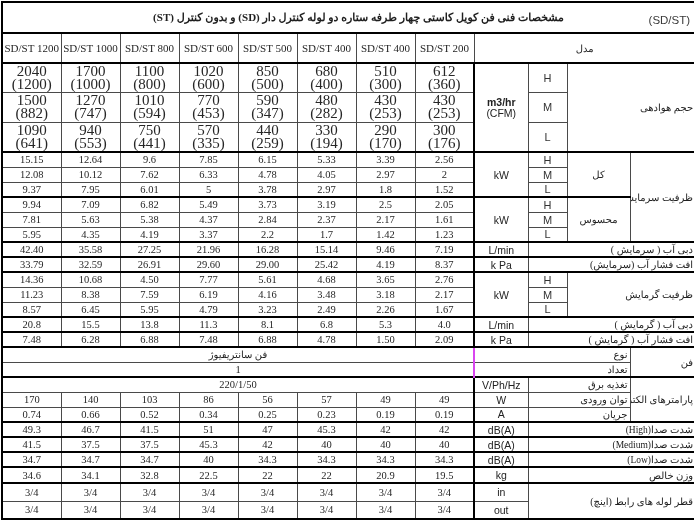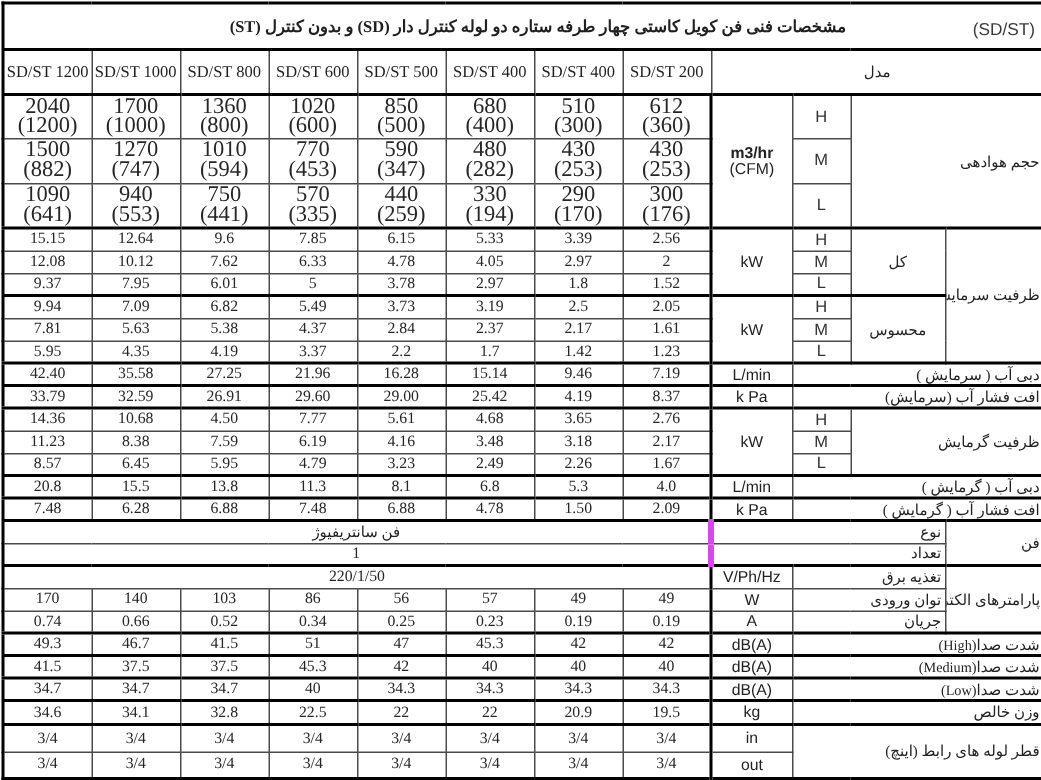--- a/index.html
+++ b/index.html
@@ -18,21 +18,21 @@
   .mh{font-size:11px;}
   .v{font-size:10.5px;color:#262626;}
   .air div{line-height:13px;font-size:15px;}
   .unit{font-family:"Liberation Sans","DejaVu Sans",sans-serif;font-size:10.5px;
         border-left:2px solid #000;color:#222;}
   .unit .u2{display:block;line-height:11px;}
   .unit .u1{display:block;line-height:12px;font-weight:bold;}
   .speed{font-family:"Liberation Sans","DejaVu Sans",sans-serif;font-size:11px;color:#333;}
   .lbl{direction:rtl;text-align:right;padding-right:2px;font-size:10px;color:#222;}
   .lblc{direction:rtl;text-align:center;font-size:10px;color:#222;}
-  .bl2{border-left:4px solid #d946ef;}
+  .bl2{border-left:2px solid #d946ef;}
   .latin{font-size:9.5px;direction:ltr;unicode-bidi:embed;}
   .fanval{font-size:10px;direction:rtl;}
 </style>
 </head>
 <body>
 
 <table>
   <colgroup>
     <col style="width:59px">
       <col style="width:59px">
@@ -73,21 +73,21 @@
   <tr class="r29 sec">
     <td class="v air">
           <div>2040</div>
           <div>(1200)</div>
         </td>
     <td class="v air">
           <div>1700</div>
           <div>(1000)</div>
         </td>
     <td class="v air">
-          <div>1360</div>
+          <div>1100</div>
           <div>(800)</div>
         </td>
     <td class="v air">
           <div>1020</div>
           <div>(600)</div>
         </td>
     <td class="v air">
           <div>850</div>
           <div>(500)</div>
         </td>

